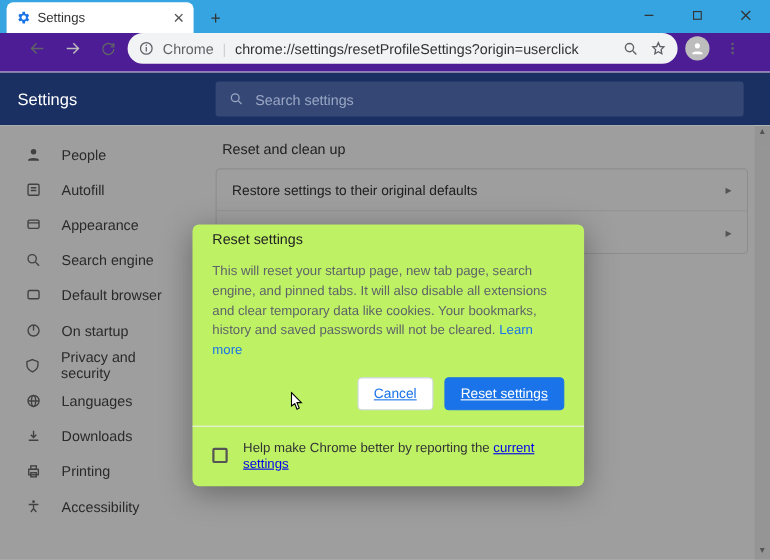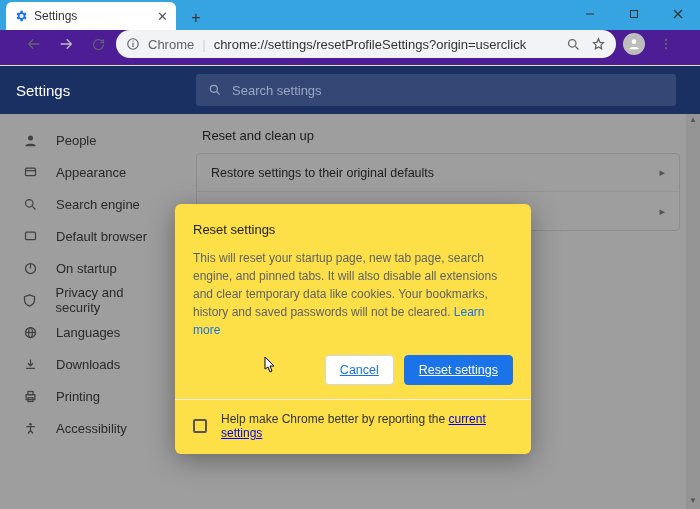--- a/index.html
+++ b/index.html
@@ -41,21 +41,21 @@
   .section-title { font-size: 13px; color: #333; margin: 0 0 10px 6px; }
   .card { border: 1px solid #e4e4e4; border-radius: 4px; }
   .row { height: 38px; display: flex; align-items: center; padding: 0 14px; font-size: 12.5px; color: #333; border-bottom: 1px solid #eee; justify-content: space-between; }
   .row:last-child { border-bottom: none; }
   .chev { color: #888; font-size: 11px; }
 
   
   .scrim { position: absolute; inset: 0; top: 114px; background: rgba(0,0,0,0.38); }
 
   
-  .dialog { position: absolute; left: 175px; top: 204px; width: 356px; background: #fde047; border-radius: 6px; box-shadow: 0 6px 28px rgba(0,0,0,0.35); padding: 18px 18px 14px 18px; z-index: 10; }
+  .dialog { position: absolute; left: 175px; top: 204px; width: 356px; background: #bef264; border-radius: 6px; box-shadow: 0 6px 28px rgba(0,0,0,0.35); padding: 6px 18px 14px 18px; z-index: 10; }
   .dlg-title { font-size: 13px; color: #222; margin-bottom: 12px; }
   .dlg-body { font-size: 12px; color: #5f6368; line-height: 1.5; }
   .dlg-body a { color: #1a73e8; text-decoration: none; }
   .dlg-actions { display: flex; justify-content: flex-end; gap: 10px; margin-top: 16px; }
   .btn { height: 30px; padding: 0 14px; border-radius: 4px; font-size: 12.5px; display: flex; align-items: center; cursor: pointer; text-decoration: underline; }
   .btn-secondary { background: #fff; border: 1px solid #d0d7e2; color: #1a73e8; }
   .btn-primary { background: #1a73e8; color: #fff; border: 1px solid #1a73e8; }
   .dlg-sep { height: 1px; background: #eee; margin: 14px -18px 12px -18px; }
   .dlg-help { display: flex; align-items: center; gap: 14px; font-size: 12px; color: #333; }
   .chk { width: 14px; height: 14px; border: 2px solid #555; border-radius: 2px; flex-shrink: 0; }
@@ -180,20 +180,30 @@
           <svg width="15" height="15" viewBox="0 0 24 24">
             <circle cx="12" cy="8" r="4" fill="#6a6a6a"></circle>
             <path fill="#6a6a6a" d="M4 20c0-4 16-4 16 0v1H4z"></path>
           </svg>
         </span>
       <span>People</span>
     </div>
     <div class="side-item">
       <span class="ic">
           <svg width="15" height="15" viewBox="0 0 24 24">
+            <rect x="4" y="4" width="16" height="16" rx="2" fill="none" stroke="#6a6a6a" stroke-width="2"></rect>
+            <line x1="8" y1="9" x2="16" y2="9" stroke="#6a6a6a" stroke-width="2"></line>
+            <line x1="8" y1="13" x2="16" y2="13" stroke="#6a6a6a" stroke-width="2"></line>
+          </svg>
+        </span>
+      <span>Autofill</span>
+    </div>
+    <div class="side-item">
+      <span class="ic">
+          <svg width="15" height="15" viewBox="0 0 24 24">
             <rect x="4" y="5" width="16" height="12" rx="2" fill="none" stroke="#6a6a6a" stroke-width="2"></rect>
             <line x1="4" y1="9" x2="20" y2="9" stroke="#6a6a6a" stroke-width="2"></line>
           </svg>
         </span>
       <span>Appearance</span>
     </div>
     <div class="side-item">
       <span class="ic">
           <svg width="15" height="15" viewBox="0 0 24 24">
             <circle cx="10" cy="10" r="6" fill="none" stroke="#6a6a6a" stroke-width="2"></circle>

